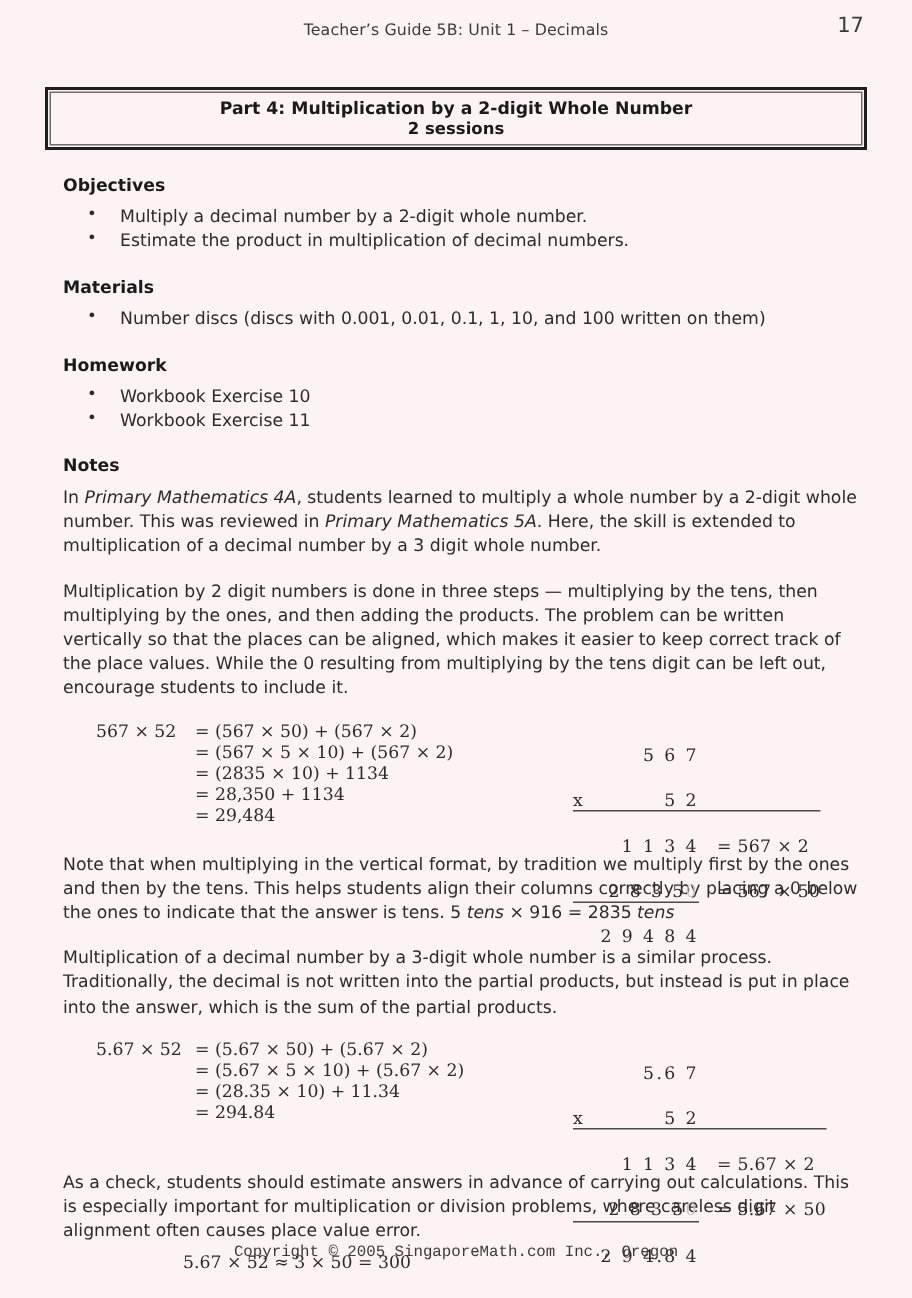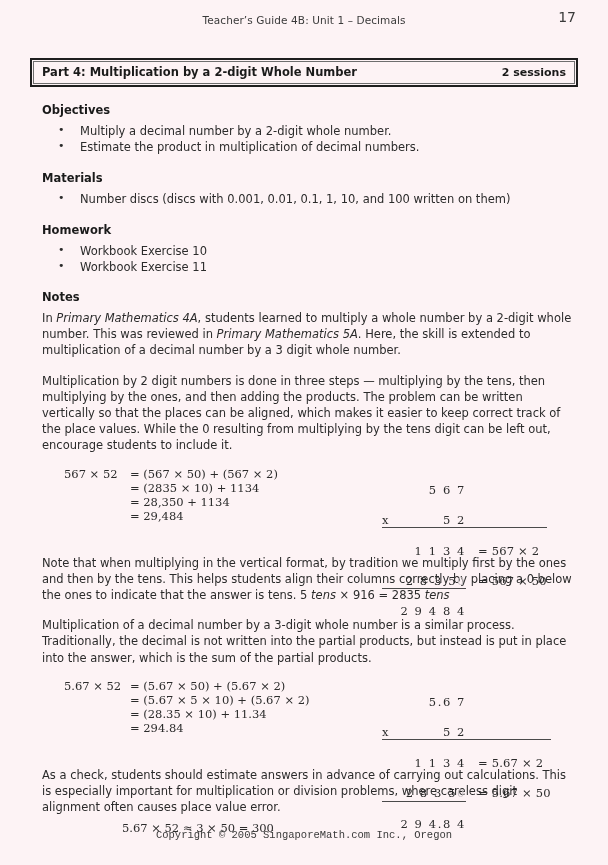--- a/index.html
+++ b/index.html
@@ -52,20 +52,21 @@
     background: #fdf3f5;
     padding: 1px;
     margin-top: 18px;
   }
   .part-banner-inner {
     border: 1px solid #6e6e6e;
     display: flex;
     align-items: center;
     justify-content: space-between;
     padding: 3px 8px 4px 8px;
+    flex-direction: column;
   }
   .part-title {
     font-size: 11.5px;
     font-weight: bold;
     color: #1a1a1a;
   }
   .part-sessions {
     font-size: 11px;
     font-weight: bold;
     color: #1a1a1a;
@@ -189,21 +190,21 @@
     color: #3a3a3a;
     font-family: Liberation Mono, monospace;
   }
 </style>
 </head>
 <body>
 
 <div class="page">
 
   <div class="running-head">
-    <div class="running-head-title">Teacher’s Guide 4B: Unit 1 – Decimals</div>
+    <div class="running-head-title">Teacher’s Guide 5B: Unit 1 – Decimals</div>
     <div class="page-number">17</div>
   </div>
 
   <div class="part-banner">
     <div class="part-banner-inner">
       <span class="part-title">Part 4: Multiplication by a 2-digit Whole Number</span>
       <span class="part-sessions">2 sessions</span>
     </div>
   </div>
 
@@ -228,20 +229,21 @@
 
   <p class="body-text">
     <span>In </span><i>Primary Mathematics 4A</i><span>, students learned to multiply a whole number by a 2-digit whole number. This was reviewed in </span><i>Primary Mathematics 5A</i><span>. Here, the skill is extended to multiplication of a decimal number by a 3 digit whole number.</span>
   </p>
 
   <p class="body-text">Multiplication by 2 digit numbers is done in three steps — multiplying by the tens, then multiplying by the ones, and then adding the products. The problem can be written vertically so that the places can be aligned, which makes it easier to keep correct track of the place values. While the 0 resulting from multiplying by the tens digit can be left out, encourage students to include it.</p>
 
   <div class="example">
     <div class="example-left">
       <span class="eq-row"><span class="lhs">567 × 52</span><span>= (567 × 50) + (567 × 2)</span></span>
+      <span class="eq-row"><span class="lhs-pad"></span><span>= (567 × 5 × 10) + (567 × 2)</span></span>
       <span class="eq-row"><span class="lhs-pad"></span><span>= (2835 × 10) + 1134</span></span>
       <span class="eq-row"><span class="lhs-pad"></span><span>= 28,350 + 1134</span></span>
       <span class="eq-row"><span class="lhs-pad"></span><span>= 29,484</span></span>
     </div>
 
     <div class="vertical">
       <div class="v-row">
         <span class="v-num">5 6 7</span>
       </div>
       <div class="v-row v-rule-under" style="position:relative;">

